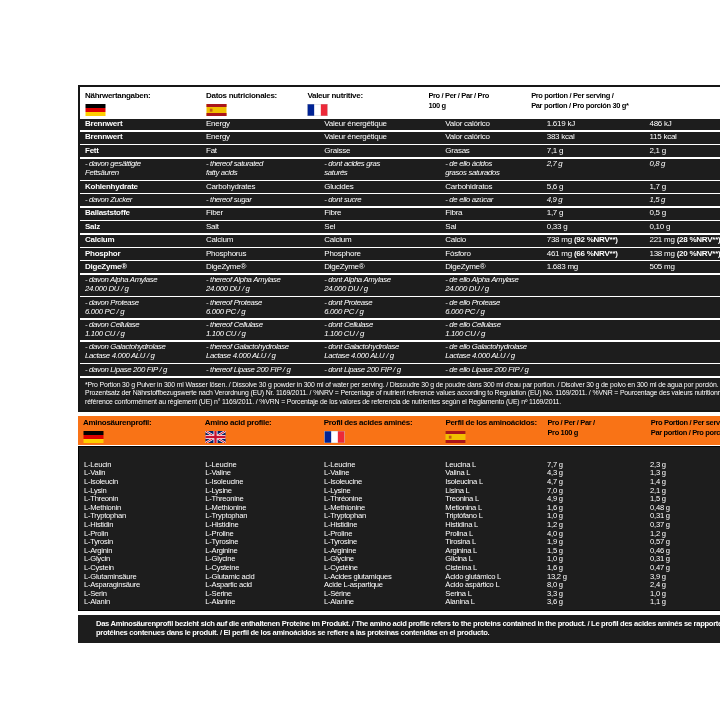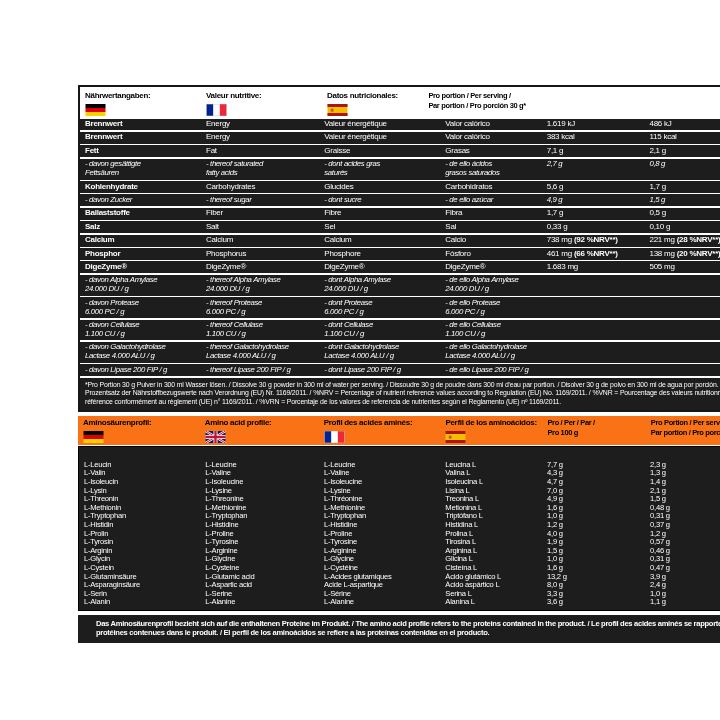--- a/index.html
+++ b/index.html
@@ -59,41 +59,45 @@
       <div class="c c1">
         <span class="hlabel">Nährwertangaben:</span>
         <span class="flag">
           <svg viewBox="0 0 60 36">
               <rect width="60" height="12" fill="#000000"></rect>
               <rect y="12" width="60" height="12" fill="#DD0000"></rect>
               <rect y="24" width="60" height="12" fill="#FFCE00"></rect>
             </svg>
         </span>
       </div>
+      <div class="c c4">
+        <span class="hlabel">Datos nutricionales:</span>
+        <span class="flag">
+          <svg viewBox="0 0 60 36">
+              <rect width="60" height="36" fill="#F1BF00"></rect>
+              <rect width="60" height="9" fill="#AA151B"></rect>
+              <rect y="27" width="60" height="9" fill="#AA151B"></rect>
+              <rect x="10" y="14" width="8" height="9" fill="#AA151B" opacity="0.6"></rect>
+            </svg>
+        </span>
+      </div>
       <div class="c c3">
         <span class="hlabel">Valeur nutritive:</span>
         <span class="flag">
           <svg viewBox="0 0 60 36">
               <rect width="60" height="36" fill="#ffffff"></rect>
               <rect width="20" height="36" fill="#002395"></rect>
               <rect x="40" width="20" height="36" fill="#ED2939"></rect>
               <rect x="0.5" y="0.5" width="59" height="35" fill="none" stroke="#bbbbbb" stroke-width="1"></rect>
             </svg>
         </span>
       </div>
-      <div class="c c4">
-        <span class="hlabel">Datos nutricionales:</span>
-        <span class="flag">
-          <svg viewBox="0 0 60 36">
-              <rect width="60" height="36" fill="#F1BF00"></rect>
-              <rect width="60" height="9" fill="#AA151B"></rect>
-              <rect y="27" width="60" height="9" fill="#AA151B"></rect>
-              <rect x="10" y="14" width="8" height="9" fill="#AA151B" opacity="0.6"></rect>
-            </svg>
-        </span>
+      <div class="c c5">
+        <span class="hlabel">Pro / Per / Par / Pro
+100 g</span>
       </div>
       <div class="c c6">
         <span class="hlabel">Pro portion / Per serving /
 Par portion / Pro porción 30 g*</span>
       </div>
     </header>
 
     <div id="nrows">
         <div class="nrow row6 r-main">
     <div class="c c1">Brennwert</div>

